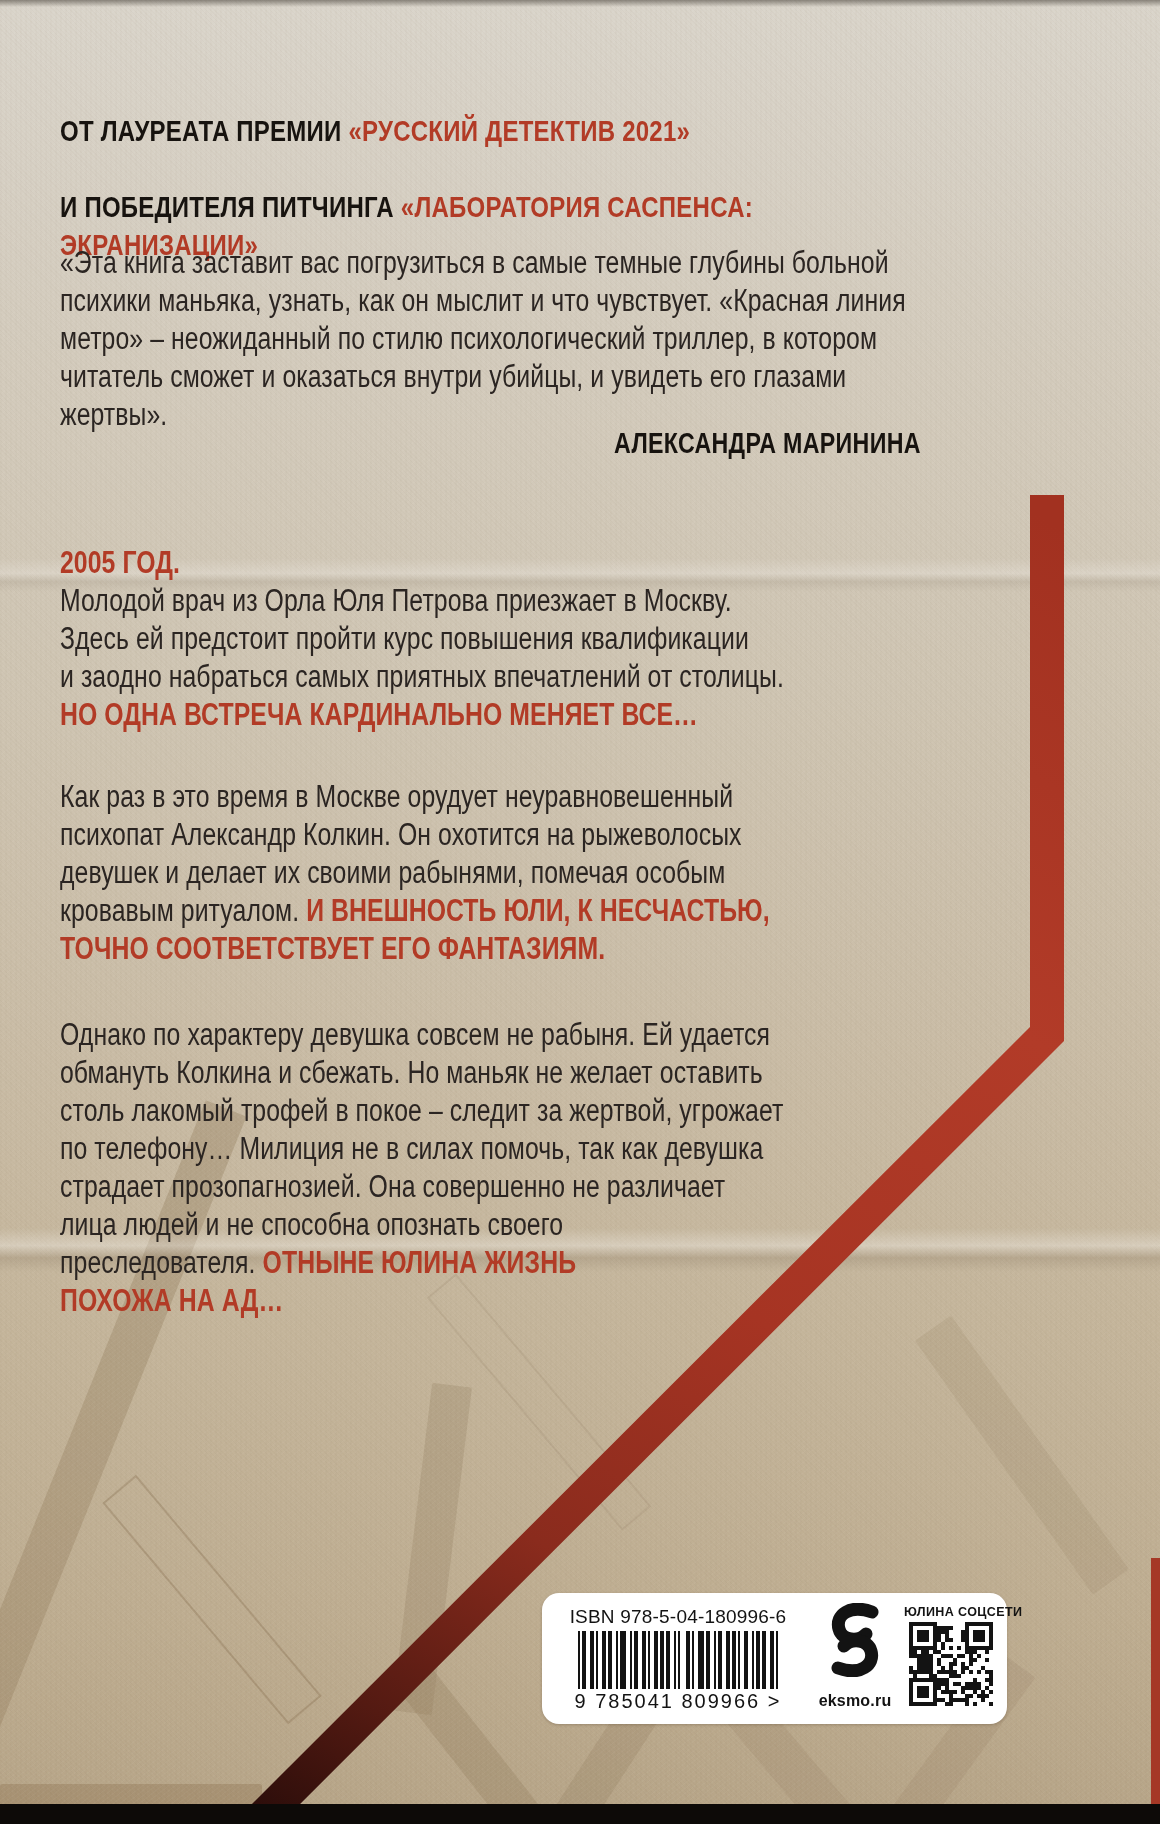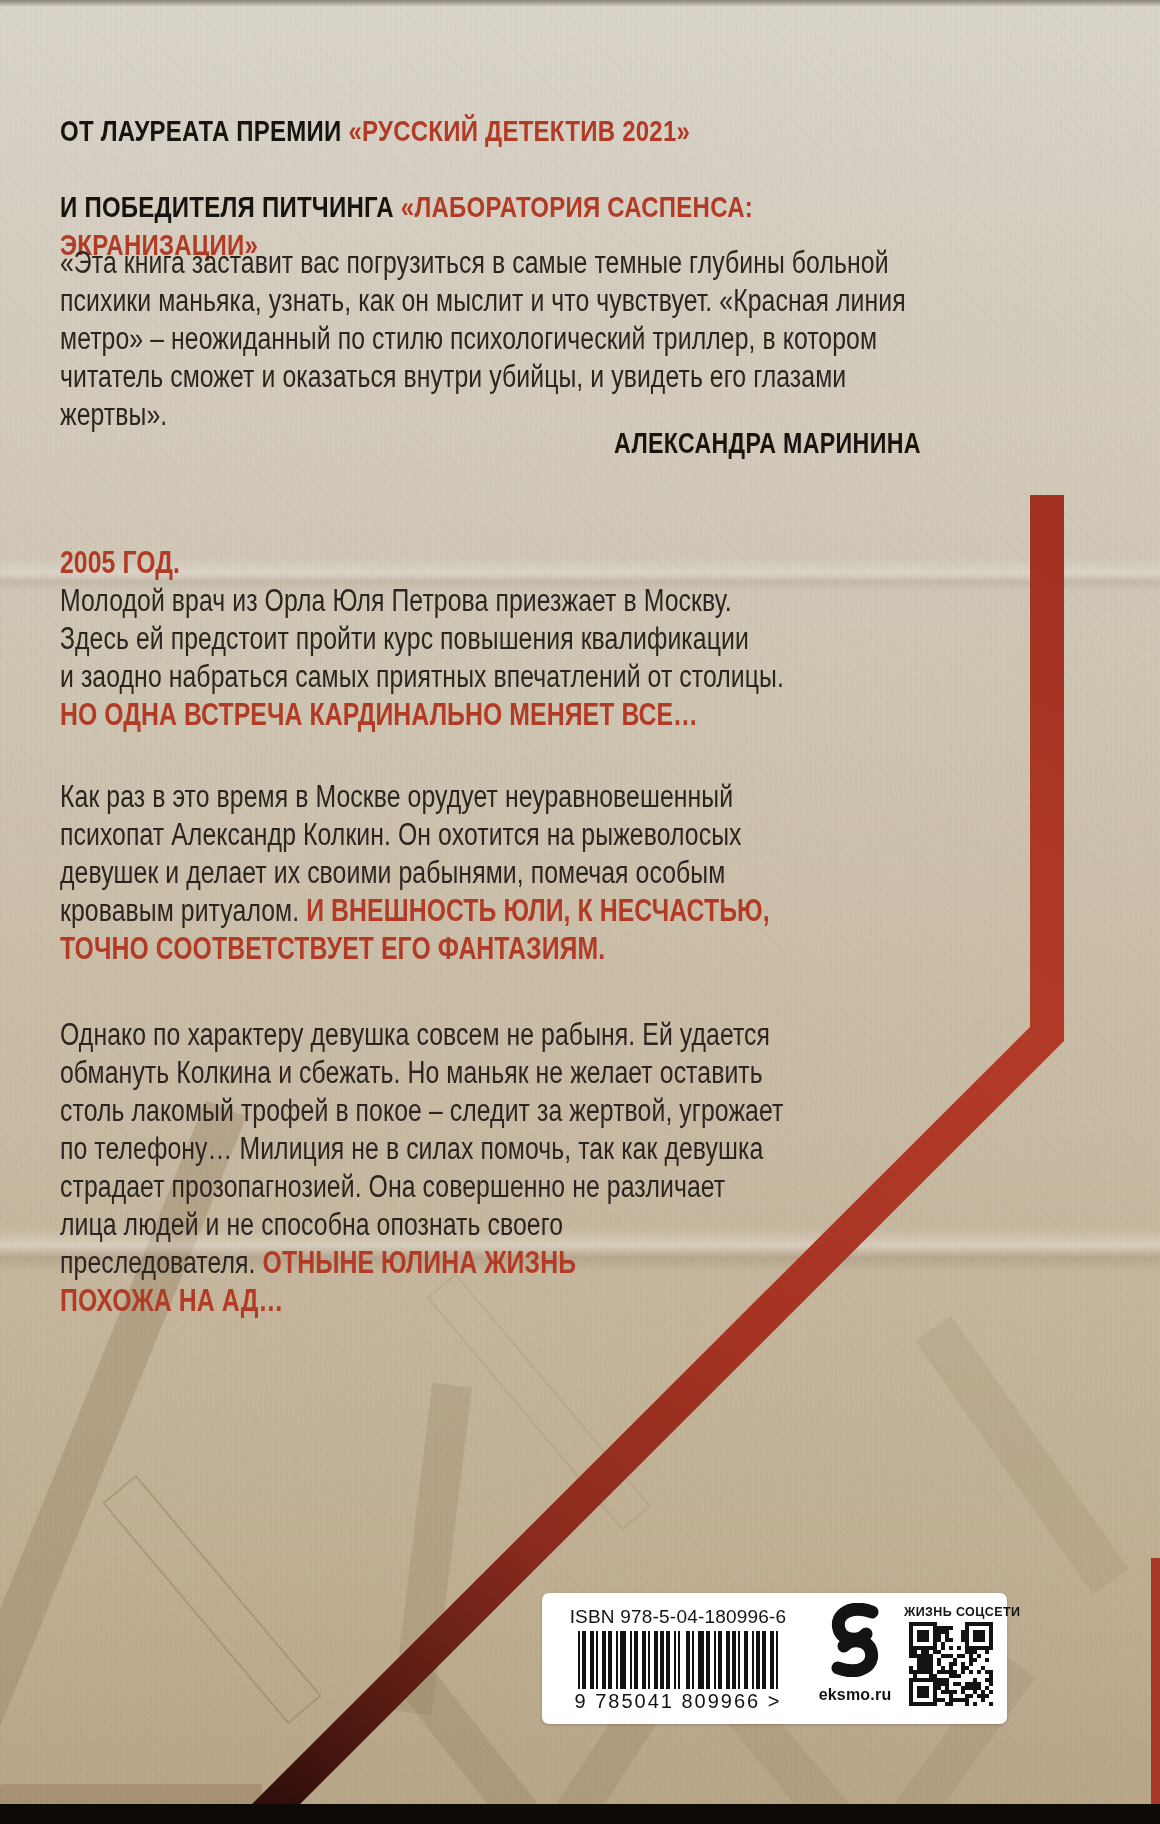--- a/index.html
+++ b/index.html
@@ -30,30 +30,30 @@
     white-space:pre-line;letter-spacing:.1px;}
   .hd{font-weight:700;font-size:30px;letter-spacing:.3px;color:#17130f;}
   .red{color:#b23b26;}
   .redbold{color:#b23b26;font-weight:700;}
   .lead{display:block;font-weight:700;color:#b23b26;}
   .hblock{display:block;font-weight:700;color:#b23b26;}
   .attr{font-weight:700;text-align:right;font-size:29px;color:#17130f;letter-spacing:.4px;}
   p{margin:0;}
   
   .panel{position:absolute;left:542px;top:1593px;width:465px;height:131px;background:#ffffff;
-    border-radius:7px;box-shadow:0 1px 3px rgba(60,40,20,.25);}
+    border-radius:17px;box-shadow:0 1px 3px rgba(60,40,20,.25);}
   .bc-col{position:absolute;left:20px;top:13px;width:232px;text-align:center;color:#131313;}
   .isbn{font-size:19px;letter-spacing:.2px;white-space:nowrap;}
   .bars{height:58px;margin:3px auto 1px auto;display:flex;align-items:flex-start;justify-content:center;}
   .bars div{height:100%;}
   .bars div.sp{background:transparent;}
   .bars div.bk{background:#121212;}
   .digits{font-size:20px;letter-spacing:2px;white-space:nowrap;color:#131313;}
   .eksmo-col{position:absolute;left:266px;top:10px;width:94px;text-align:center;color:#131313;}
-  .site{font-size:16px;font-weight:700;letter-spacing:.2px;margin-top:5px;}
+  .site{font-size:16px;font-weight:700;letter-spacing:.2px;margin-top:11px;}
   .qr-col{position:absolute;left:362px;top:12px;width:94px;text-align:center;color:#131313;}
   .social{font-size:12.5px;font-weight:700;letter-spacing:.4px;white-space:nowrap;margin-bottom:3px;}
   .bottom-bar{position:absolute;left:0;top:1804px;width:100%;height:20px;background:#0d0a08;}
   .red-sliver{position:absolute;left:1151px;top:1558px;width:9px;height:266px;background:#a53826;}
   svg.overlay{position:absolute;left:0;top:0;pointer-events:none;}
 </style>
 </head>
 <body>
 
 <div class="page">
@@ -204,21 +204,21 @@
     <div class="eksmo-col">
       <span>
         <svg width="58" height="74" viewBox="0 0 58 74">
           <path d="M 46 9 C 24 1 9 12 13 26 C 16 38 33 39 40 31" fill="none" stroke="#131313" stroke-width="13" stroke-linecap="round"></path>
           <path d="M 12 65 C 34 73 49 62 45 48 C 42 36 25 35 18 43" fill="none" stroke="#131313" stroke-width="13" stroke-linecap="round"></path>
         </svg>
       </span>
       <div class="site">eksmo.ru</div>
     </div>
     <div class="qr-col">
-      <div class="social">ЖИЗНЬ СОЦСЕТИ</div>
+      <div class="social">ЮЛИНА СОЦСЕТИ</div>
       <span id="qr"><svg width="84" height="84" viewBox="0 0 84 84">
             <rect width="84" height="84" fill="#fff"></rect>
             <rect x="0" y="0" width="4" height="4" fill="#131313"></rect>
             <rect x="4" y="0" width="4" height="4" fill="#131313"></rect>
             <rect x="8" y="0" width="4" height="4" fill="#131313"></rect>
             <rect x="12" y="0" width="4" height="4" fill="#131313"></rect>
             <rect x="16" y="0" width="4" height="4" fill="#131313"></rect>
             <rect x="20" y="0" width="4" height="4" fill="#131313"></rect>
             <rect x="24" y="0" width="4" height="4" fill="#131313"></rect>
             <rect x="56" y="0" width="4" height="4" fill="#131313"></rect>

